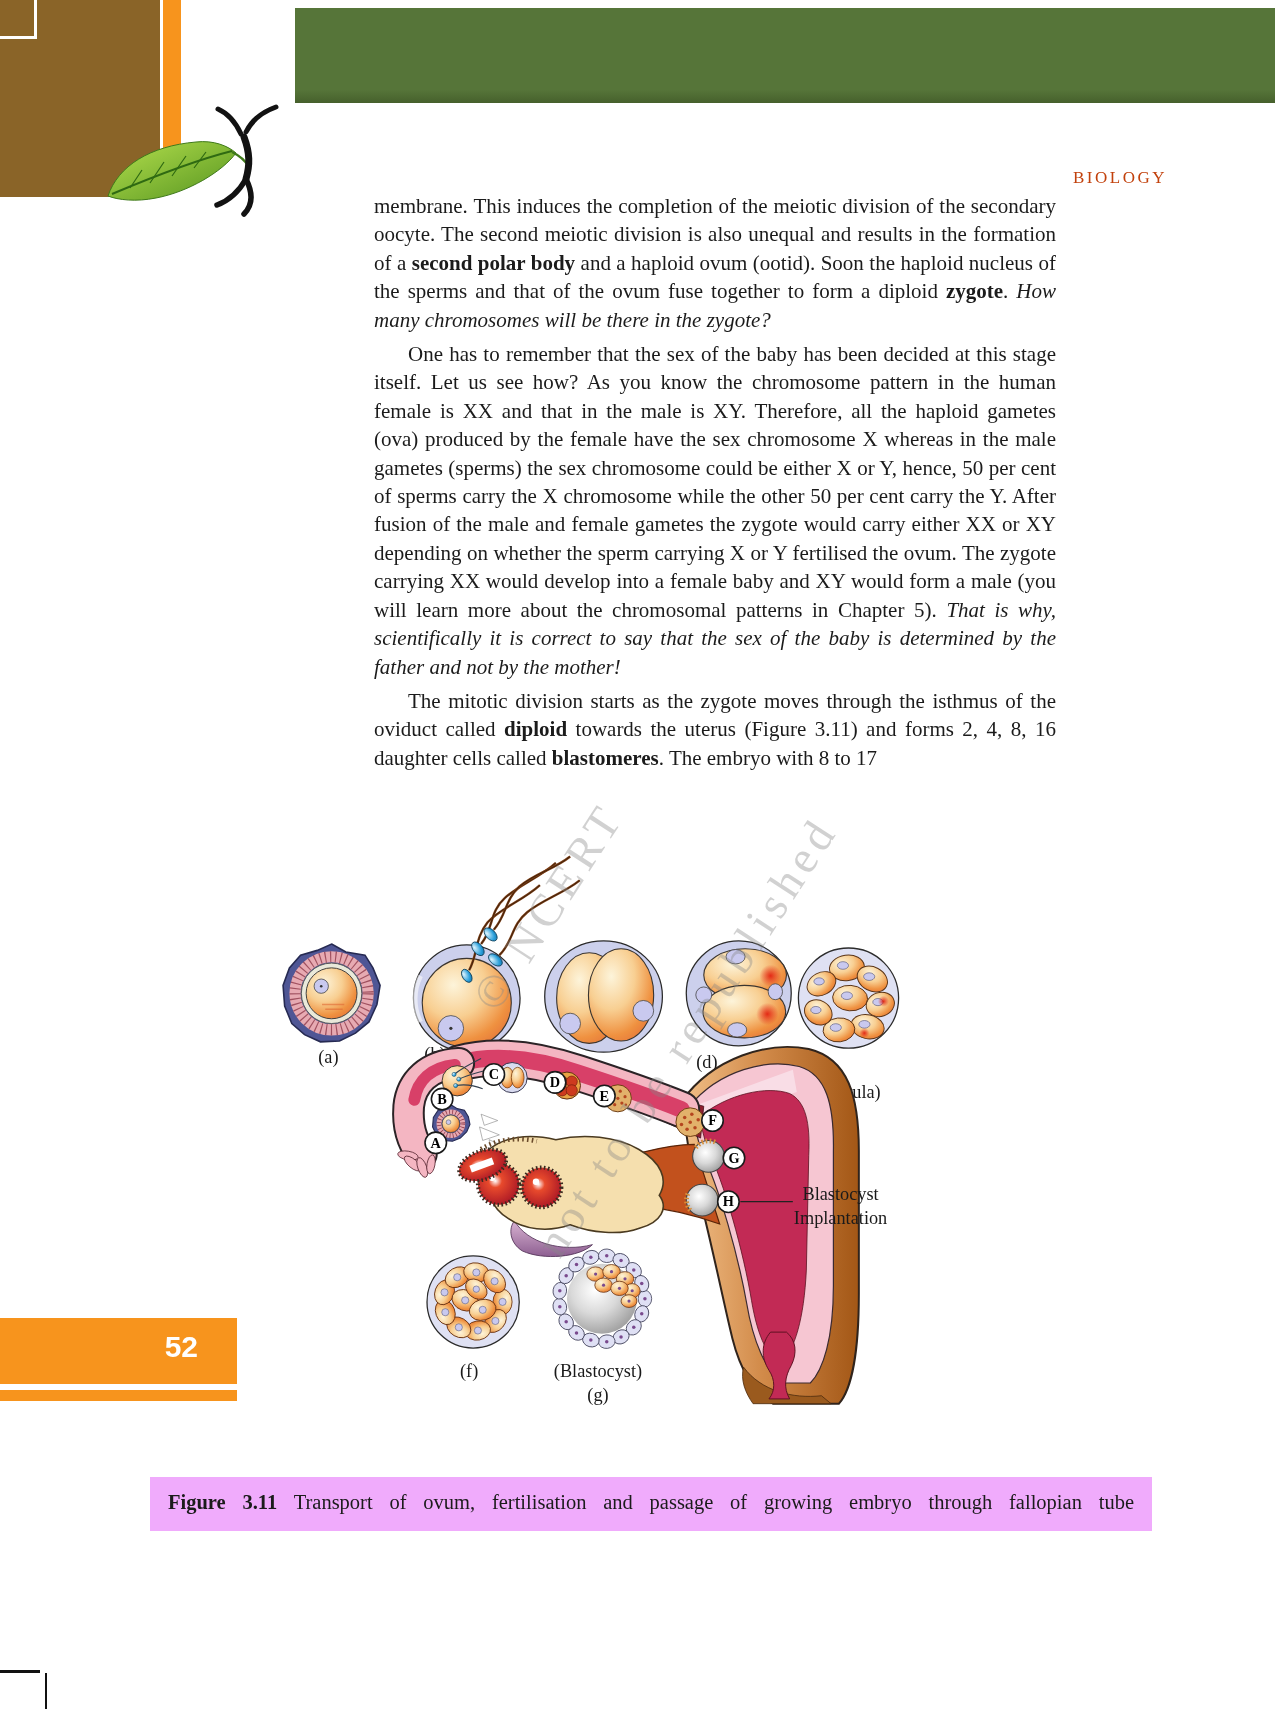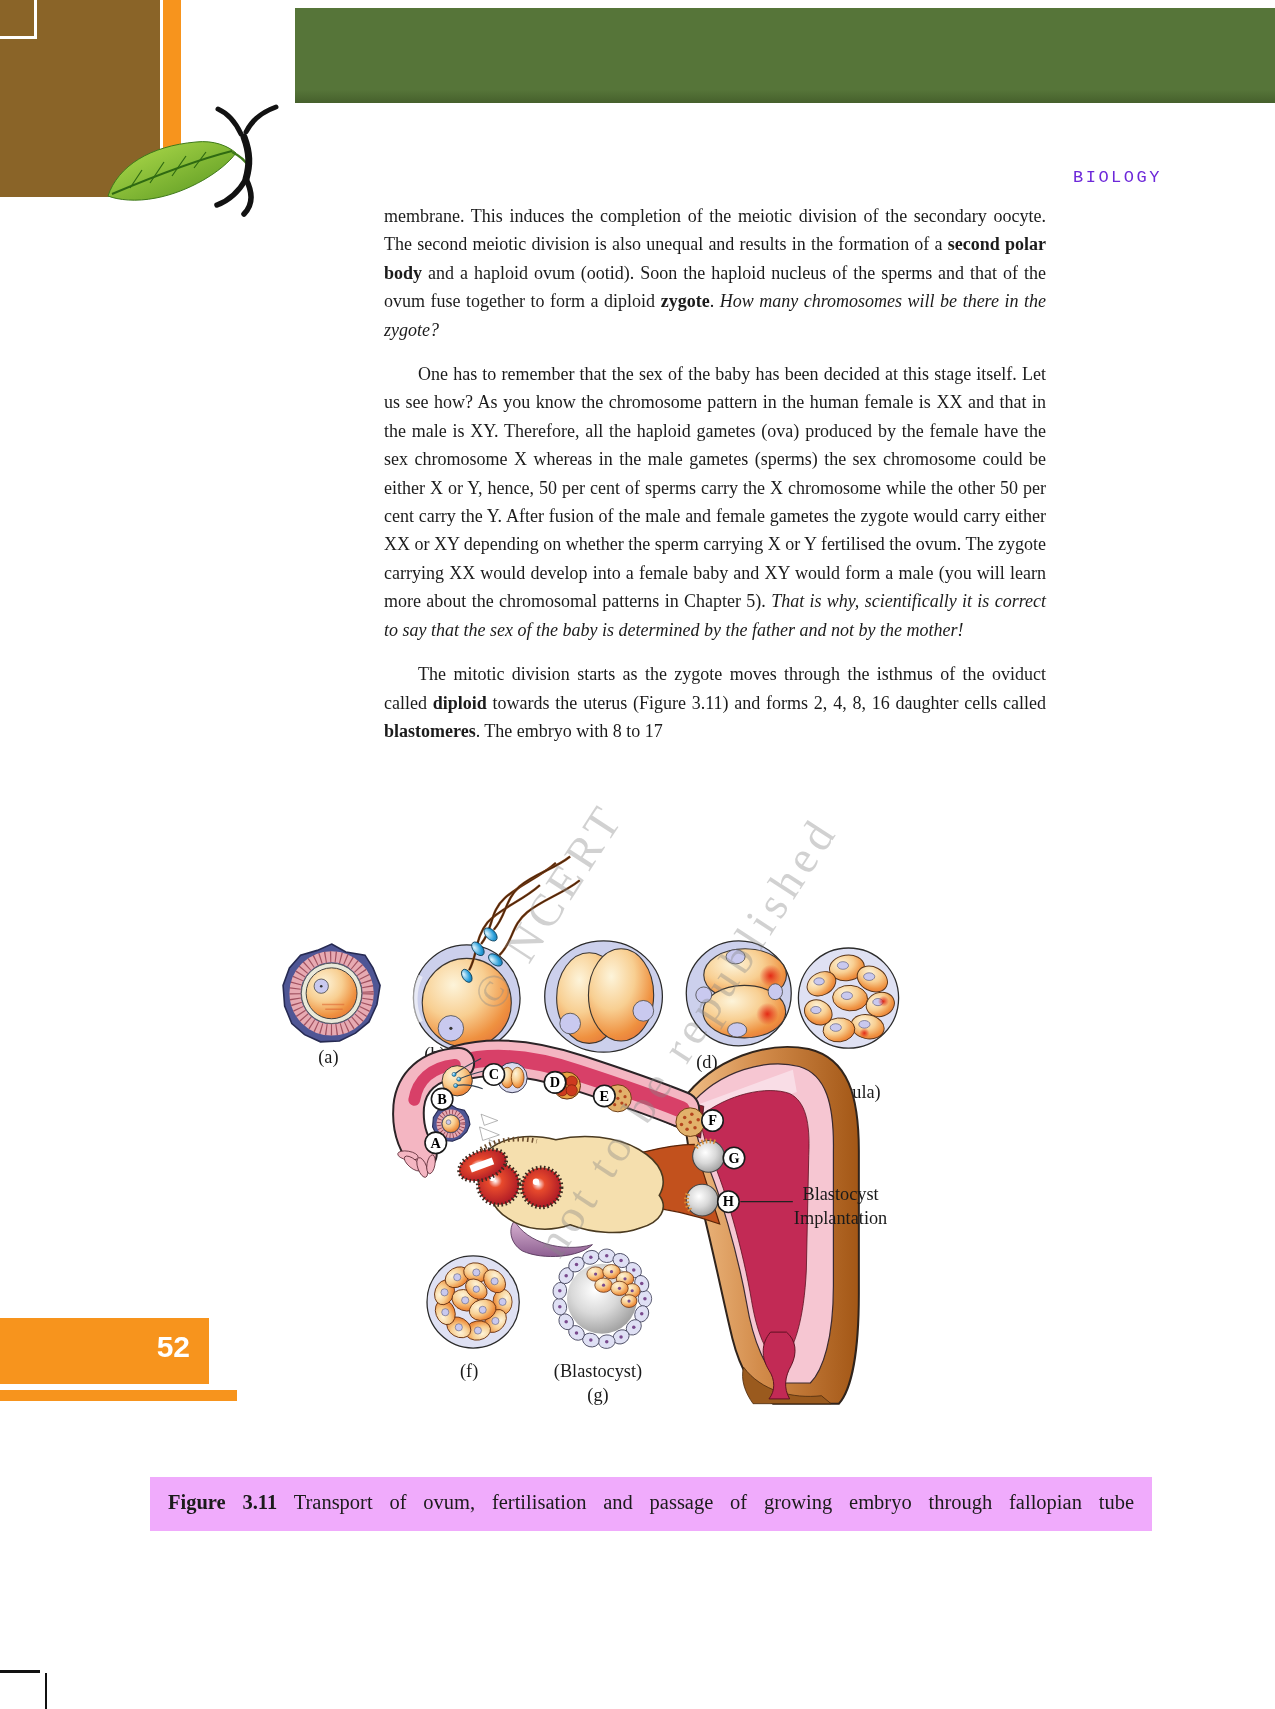--- a/index.html
+++ b/index.html
@@ -6,37 +6,37 @@
   body{width:1275px;height:1709px;position:relative;background:#ffffff;
        font-family:"Liberation Serif",serif;overflow:hidden;}
   .abs{position:absolute;}
   
   .brown-block{left:0;top:0;width:160px;height:197px;background:#8a6428;}
   .cropmark-v-top{left:34px;top:0;width:3px;height:37px;background:#ffffff;}
   .cropmark-h-top{left:0;top:36px;width:37px;height:3px;background:#ffffff;}
   .orange-strip{left:163px;top:0;width:18px;height:188px;background:#f7941d;}
   .green-bar{left:295px;top:8px;width:980px;height:95px;
              background:linear-gradient(to bottom,#567539 86%,#46602c 100%);}
-  .biology-label{left:1073px;top:168px;width:110px;font-family:Liberation Mono, monospace;
-                 font-size:17px;letter-spacing:2.5px;color:#6d28d9;font-weight:500;}
+  .biology-label{left:1073px;top:168px;width:110px;font-family:Liberation Serif, serif;
+                 font-size:17px;letter-spacing:2.5px;color:#c2410c;font-weight:500;}
   
   .text-col{left:368px;top:186px;width:694px;color:#1b1b1b;}
-  .text-col p{margin:16px;text-align:justify;font-size:18px;line-height:28.4px;}
+  .text-col p{margin:6px;text-align:justify;font-size:21px;line-height:28.4px;}
   .text-col p.ind{text-indent:34px;}
   .text-col .b{font-weight:bold;}
   .text-col .i{font-style:italic;}
   
   .wm{color:rgba(135,135,135,0.38);font-size:46px;letter-spacing:6px;white-space:nowrap;
       pointer-events:none;font-family:"Liberation Serif",serif;}
   .wm1{left:430px;top:880px;transform:rotate(-57deg);}
   .wm2{left:430px;top:1010px;transform:rotate(-57deg);}
   
-  .pagenum-box{left:0;top:1318px;width:209px;height:66px;background:#f7941d;color:#ffffff;
+  .pagenum-box{left:0;top:1318px;width:237px;height:66px;background:#f7941d;color:#ffffff;
                font-family:"Liberation Sans",sans-serif;font-weight:bold;font-size:30px;
-               text-align:right;line-height:58px;padding-right:19px;box-sizing:border-box;}
+               text-align:right;line-height:58px;padding-right:39px;box-sizing:border-box;}
   .pagenum-strip{left:0;top:1390px;width:237px;height:11px;background:#f7941d;}
   
   .caption{left:150px;top:1477px;width:1002px;height:54px;background:#f0abfc;
            font-size:20.5px;color:#1b1b1b;box-sizing:border-box;padding:14px 18px 0 18px;
            text-align:justify;text-align-last:justify;}
   .caption .b{font-weight:bold;}
   
   .cropmark-h-bot{left:0;top:1670px;width:40px;height:3px;background:#111;}
   .cropmark-v-bot{left:45px;top:1673px;width:2px;height:36px;background:#111;}
   svg text{font-family:"Liberation Serif",serif;}

